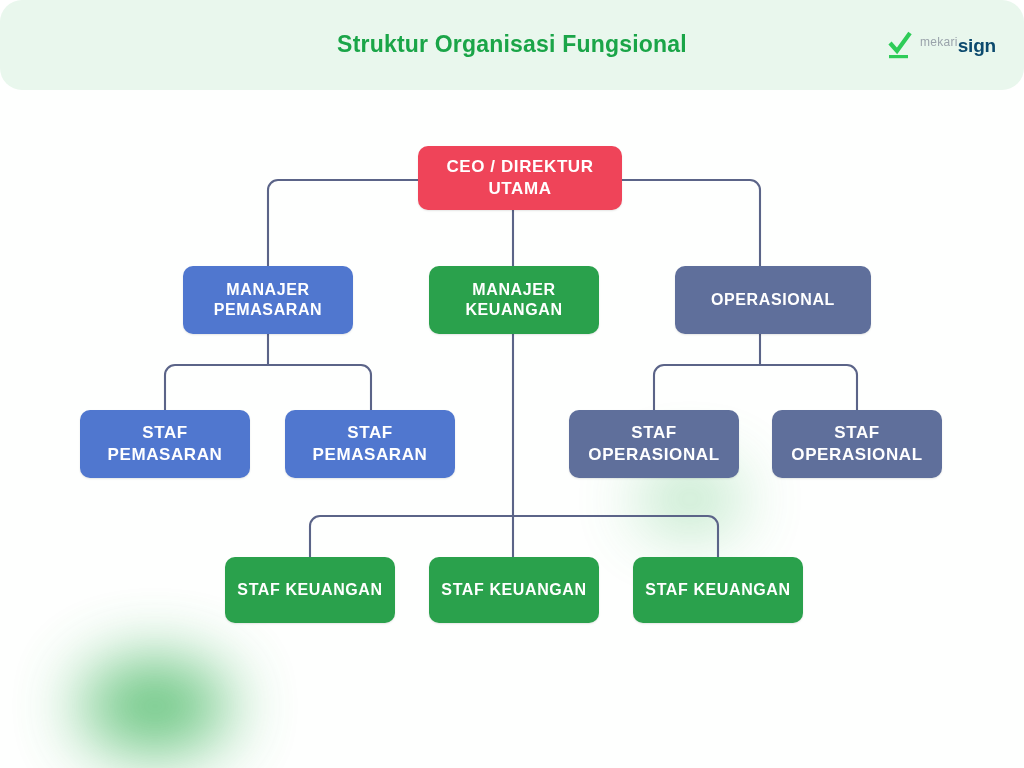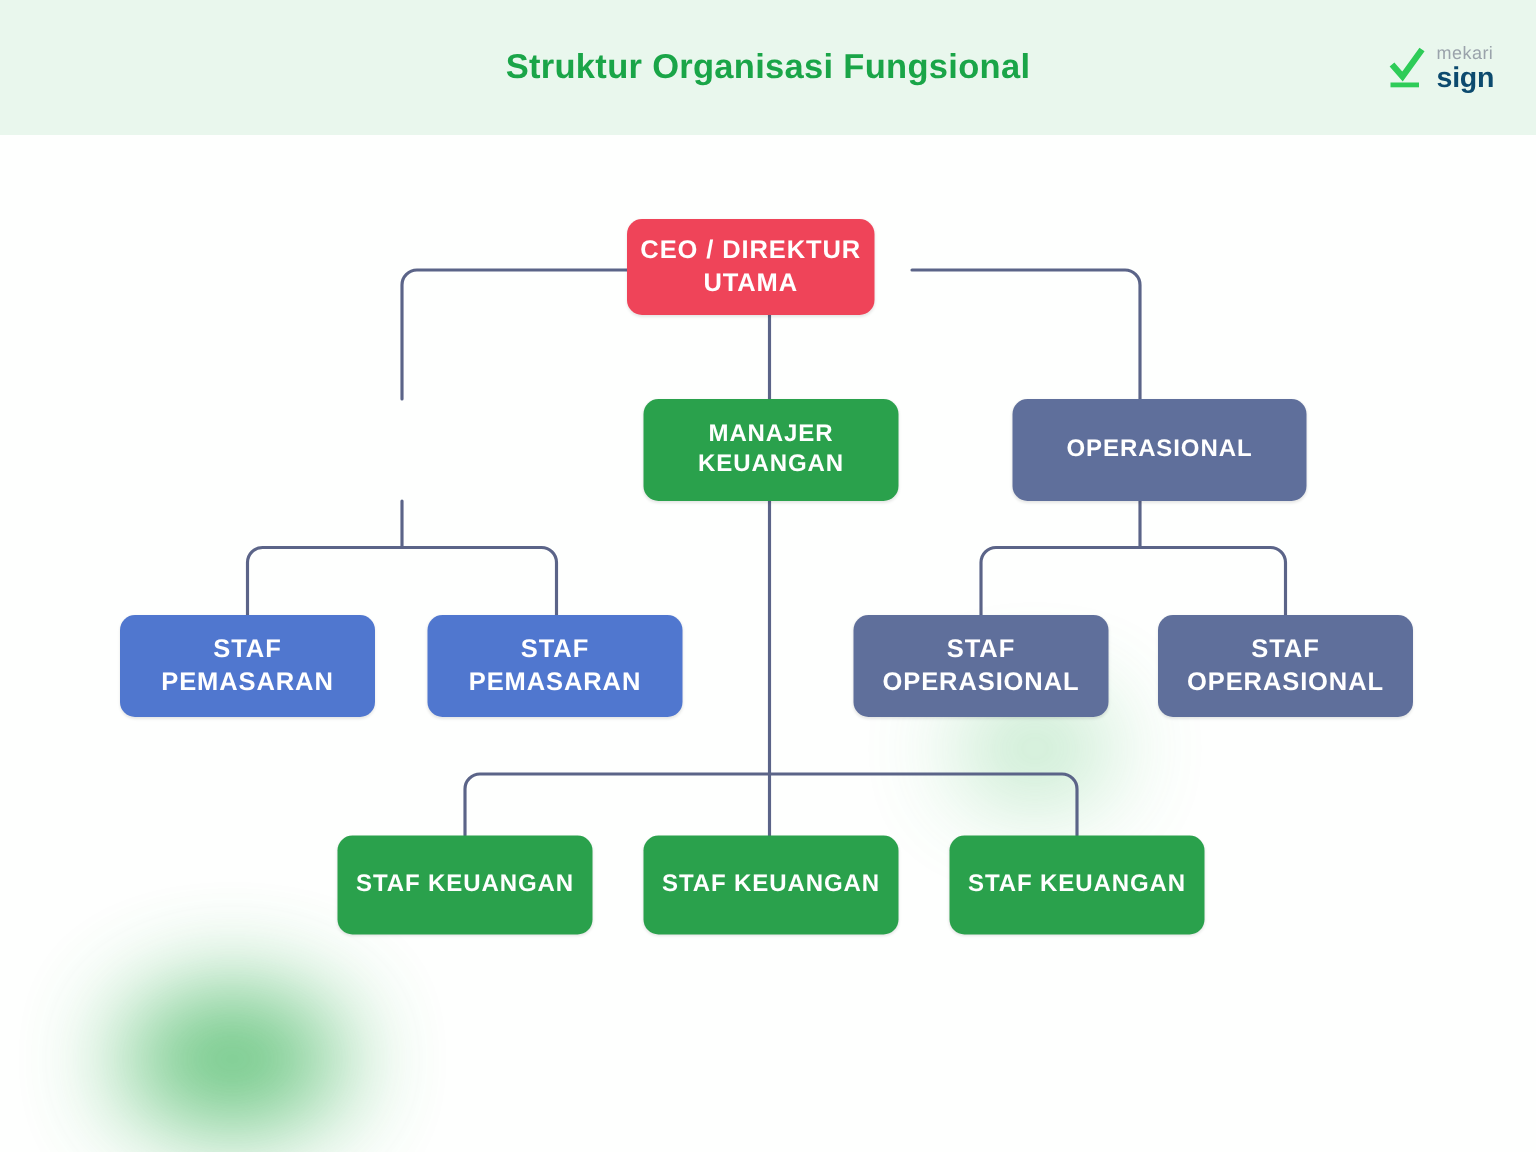--- a/index.html
+++ b/index.html
@@ -16,20 +16,21 @@
   }
 
   
   #header-band {
     position: absolute;
     left: 0; top: 0;
     width: 1024px;
     height: 90px;
     background: #e9f7ed;
     z-index: 3;
+    border-radius: 22px;
   }
   #page-title {
     position: absolute;
     left: 0; top: 31px;
     width: 1024px;
     text-align: center;
     font-size: 23px;
     font-weight: bold;
     color: #1aa548;
     letter-spacing: 0.2px;
@@ -45,21 +46,21 @@
     gap: 7px;
     height: 46px;
   }
   #check-mark-icon {
     width: 26px;
     height: 30px;
     display: block;
   }
   #brand-wordmark {
     display: flex;
-    flex-direction: column;
+    flex-direction: row;
     justify-content: center;
     line-height: 1;
   }
   #brand-mekari {
     font-size: 12px;
     color: #9aa3ab;
     letter-spacing: 0.3px;
     margin-bottom: 2px;
   }
   #brand-sign {
@@ -163,22 +164,23 @@
       <path d="M165 320 V285 A10 10 0 0 1 175 275 H361 A10 10 0 0 1 371 285 V320"></path>
 
       <path d="M760 244 V274"></path>
       <path d="M654 320 V285 A10 10 0 0 1 664 275 H847 A10 10 0 0 1 857 285 V320"></path>
 
       <path d="M513 244 V467"></path>
       <path d="M310 467 V436 A10 10 0 0 1 320 426 H708 A10 10 0 0 1 718 436 V467"></path>
     </g>
   </svg>
 
-  <div class="node node-ceo" style="left:418px; top:56px; width:165px; height:64px; font-size:17px;">CEO / DIREKTUR UTAMA</div>
+  <div class="node node-ceo" style="left:418px; top:56px; width:204px; height:64px; font-size:17px;">CEO / DIREKTUR UTAMA</div>
 
+  <div class="node node-blue" style="left:183px; top:176px; width:170px; height:68px; font-size:16px;">MANAJER PEMASARAN</div>
 
   <div class="node node-green" style="left:429px; top:176px; width:170px; height:68px; font-size:16px;">MANAJER KEUANGAN</div>
 
   <div class="node node-slate" style="left:675px; top:176px; width:196px; height:68px; font-size:16px;">OPERASIONAL</div>
 
   <div class="node node-blue" style="left:80px; top:320px; width:170px; height:68px; font-size:17px;">STAF PEMASARAN</div>
 
   <div class="node node-blue" style="left:285px; top:320px; width:170px; height:68px; font-size:17px;">STAF PEMASARAN</div>
 
   <div class="node node-slate" style="left:569px; top:320px; width:170px; height:68px; font-size:17px;">STAF OPERASIONAL</div>

